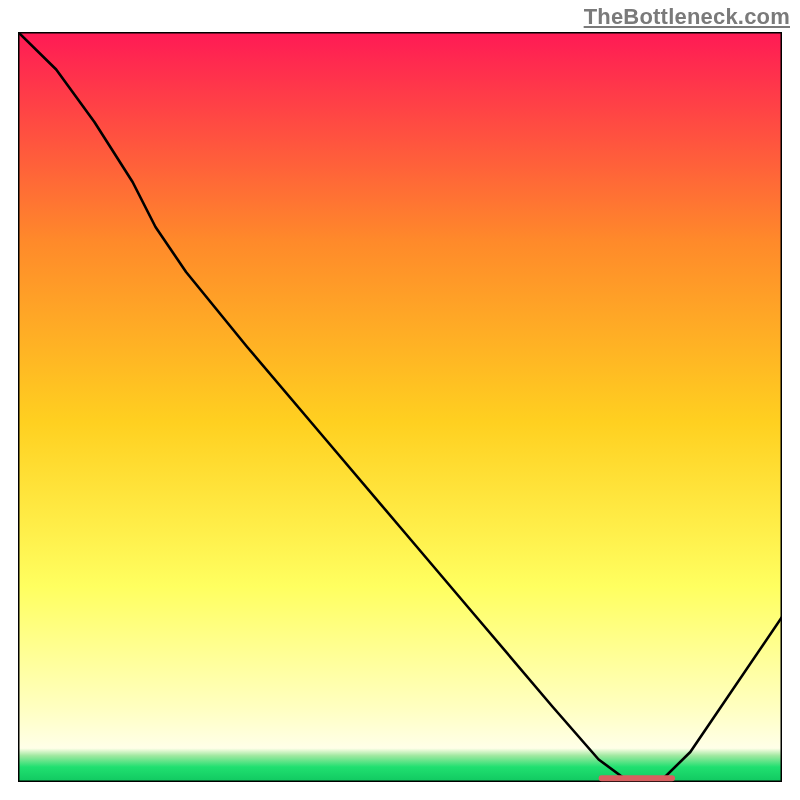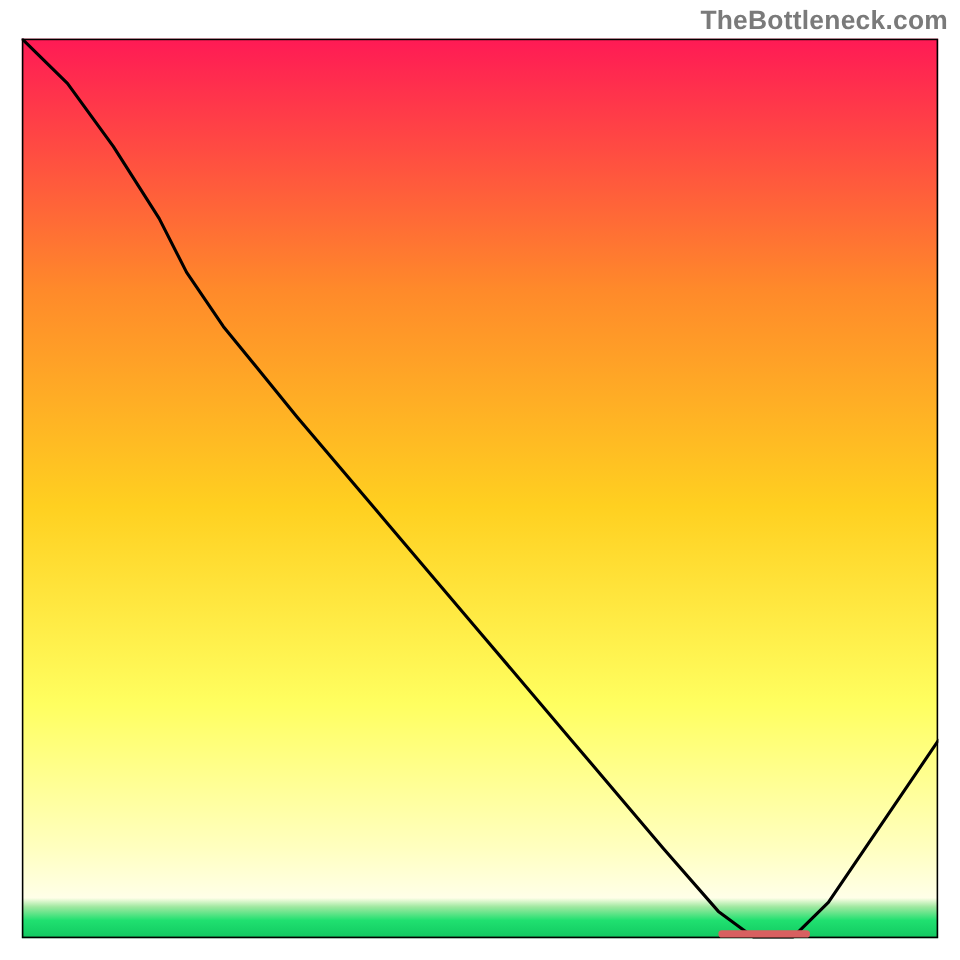--- a/index.html
+++ b/index.html
@@ -17,20 +17,21 @@
     height: 800px;
   }
   .attribution {
     position: absolute;
     top: 4px;
     right: 10px;
     font-size: 22px;
     font-weight: 600;
     color: #7a7a7a;
     letter-spacing: 0.2px;
+    text-decoration: underline;
   }
   .plot {
     position: absolute;
     left: 18px;
     top: 32px;
     width: 764px;
     height: 750px;
   }
   svg {
     display: block;

